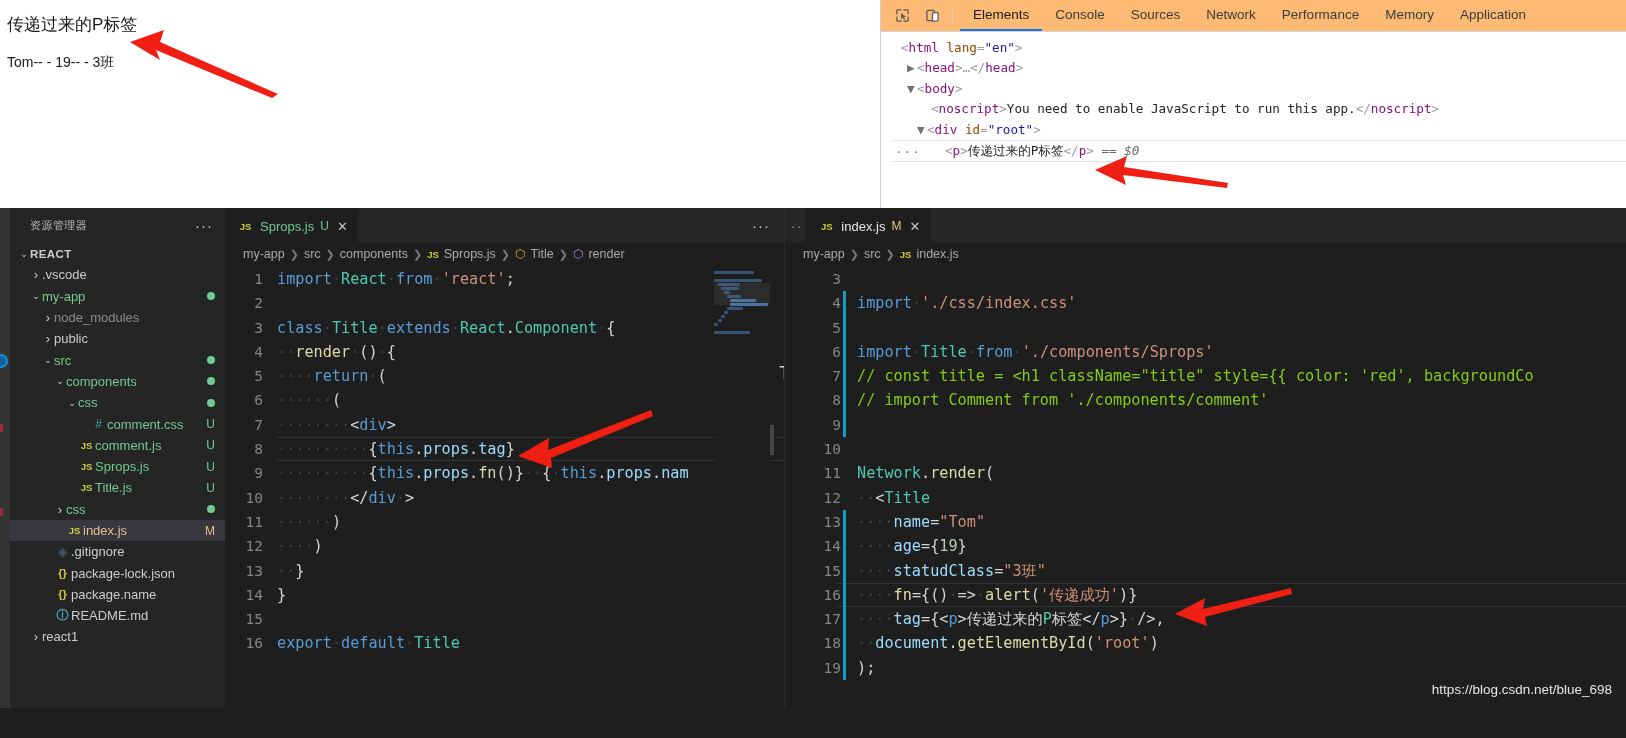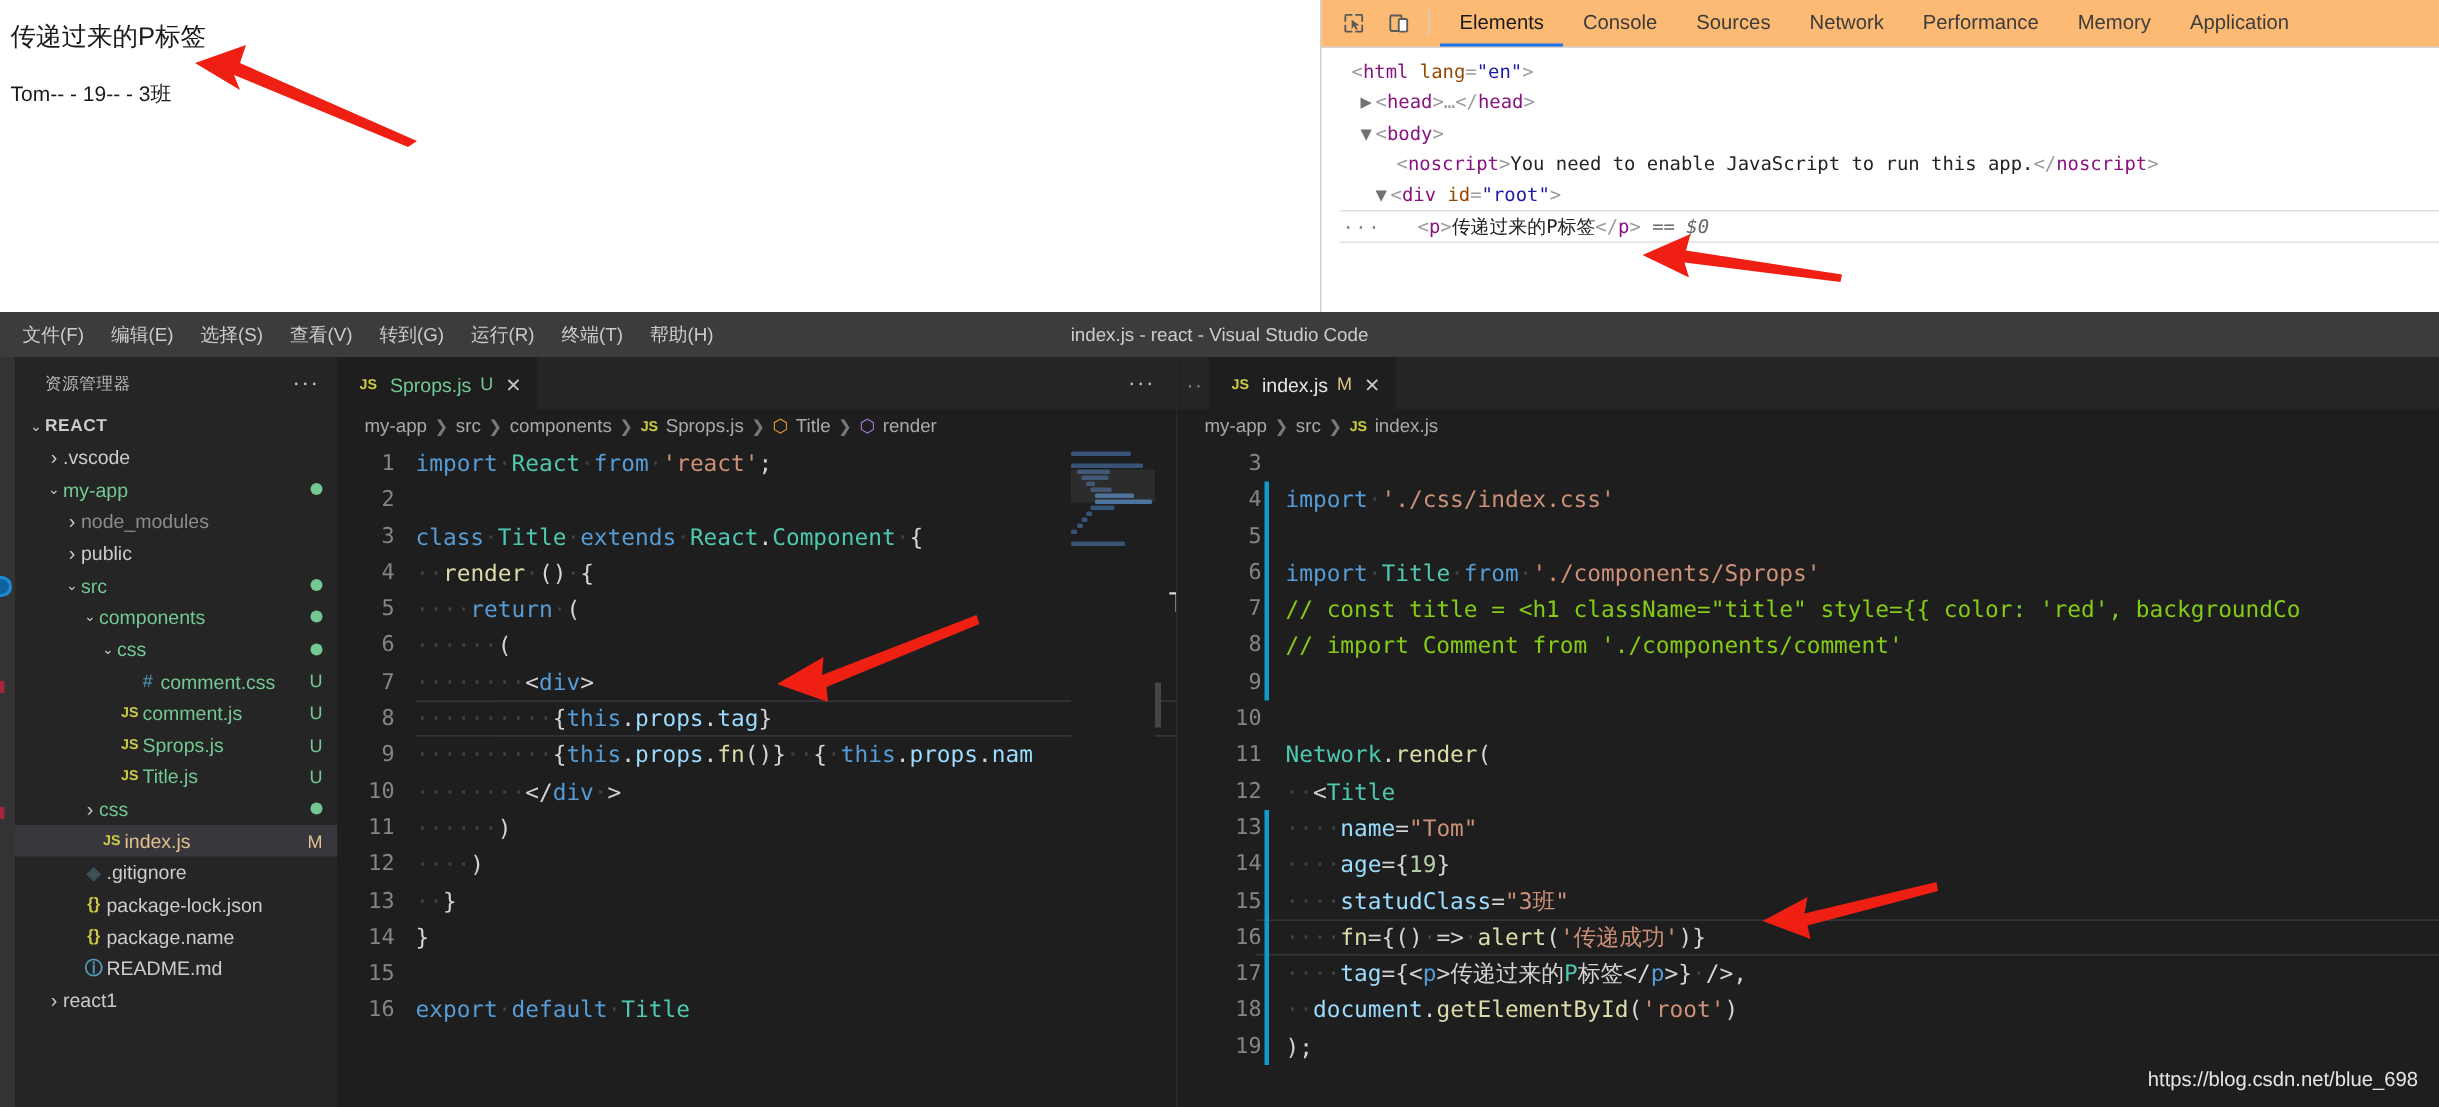--- a/index.html
+++ b/index.html
@@ -297,33 +297,20 @@
       <div class="dt-row selected" style="padding-left:52px">
         <span class="dt-dots">···</span>
         <span class="tk-punct">&lt;</span><span class="tk-tag">p</span><span class="tk-punct">&gt;</span><span class="tk-text">传递过来的P标签</span><span class="tk-punct">&lt;/</span><span class="tk-tag">p</span><span class="tk-punct">&gt;</span>
         <span class="tk-dollar">== $0</span>
       </div>
     </div>
   </div>
 
   <div class="vscode">
 
-    <div class="vs-titlebar">
-      <div class="vs-menu">
-        <div class="vs-menu-item">文件(F)</div>
-        <div class="vs-menu-item">编辑(E)</div>
-        <div class="vs-menu-item">选择(S)</div>
-        <div class="vs-menu-item">查看(V)</div>
-        <div class="vs-menu-item">转到(G)</div>
-        <div class="vs-menu-item">运行(R)</div>
-        <div class="vs-menu-item">终端(T)</div>
-        <div class="vs-menu-item">帮助(H)</div>
-      </div>
-      <div class="vs-window-title">index.js - react - Visual Studio Code</div>
-    </div>
 
     <div class="vs-body">
 
       <div class="activitybar">
         <div class="ab-badge"></div>
         <div class="ab-mark" style="top:216px"></div>
         <div class="ab-mark" style="top:300px"></div>
       </div>
 
       <div class="sidebar">

